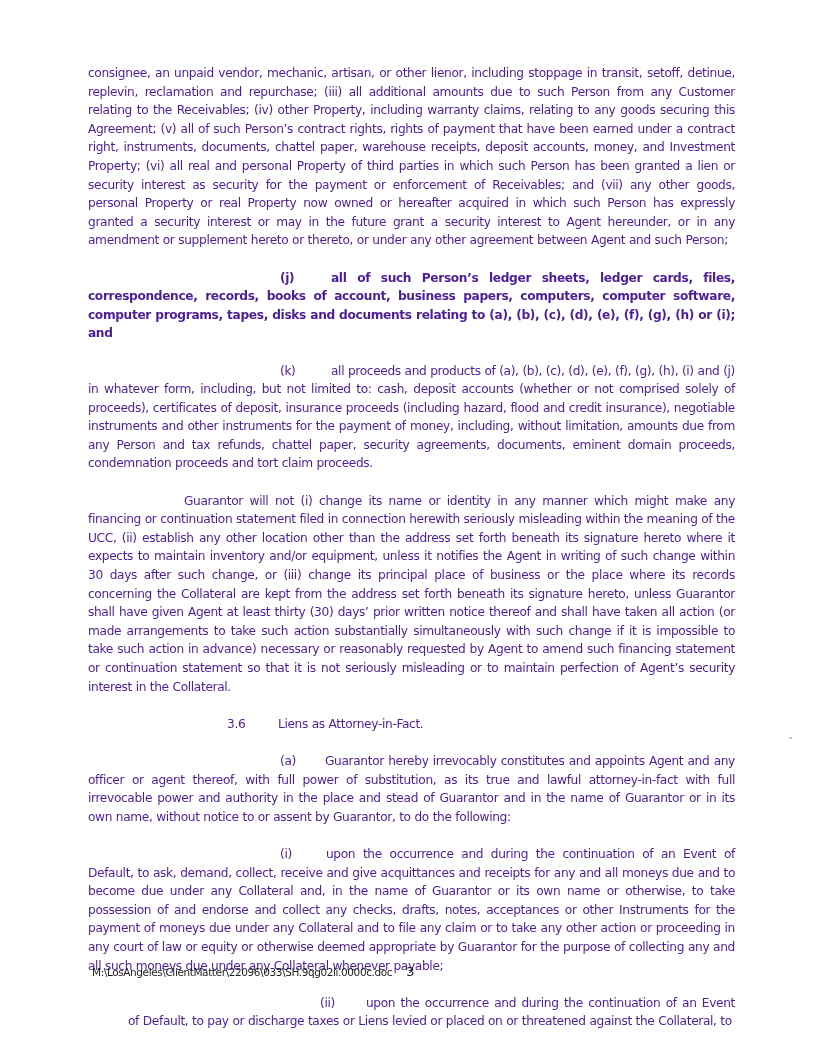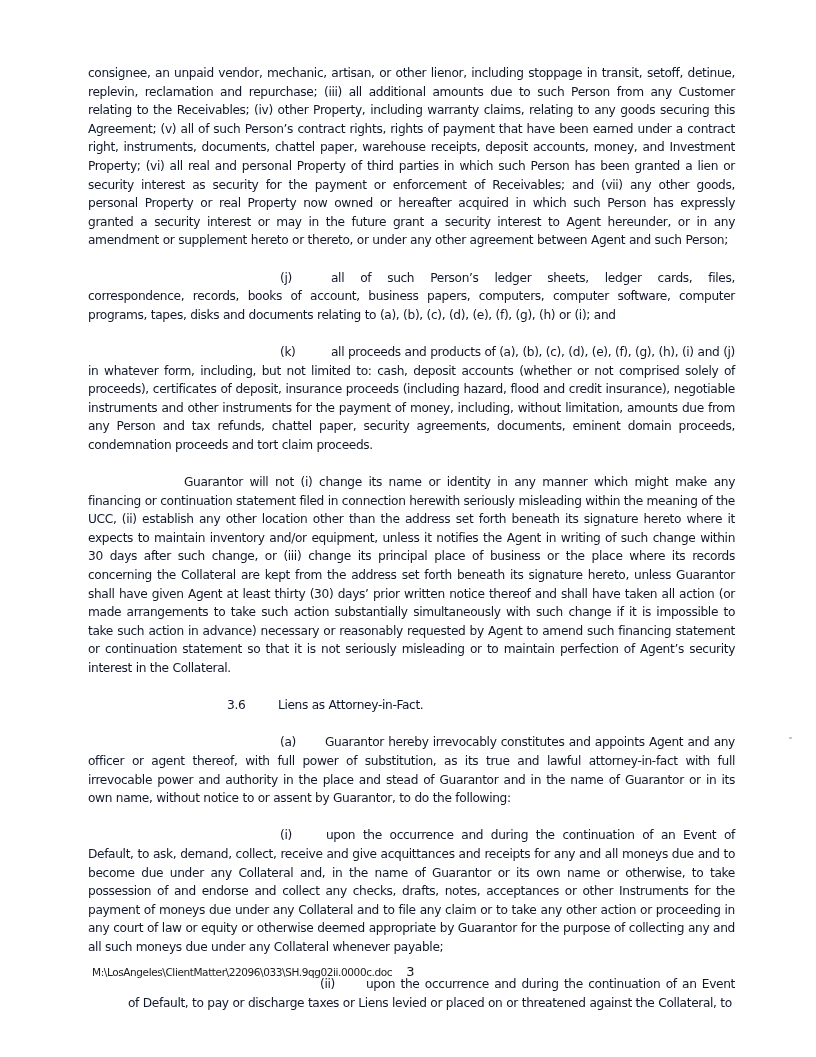--- a/index.html
+++ b/index.html
@@ -14,21 +14,21 @@
     overflow: hidden;
   }
   .page {
     position: absolute;
     left: 88px;
     top: 64px;
     width: 647px;
     font-family: "DejaVu Sans", sans-serif;
     font-size: 12.2px;
     line-height: 18.6px;
-    color: #0f172a;
+    color: #4c1d95;
     letter-spacing: -0.35px;
     word-spacing: 0.2px;
   }
   .para {
     margin: 0 0 18.6px 0;
     text-align: justify;
   }
   .indent-body {
     text-indent: 96px;
   }
@@ -66,21 +66,21 @@
     background: #c8c8c8;
   }
 </style>
 </head>
 <body>
 
 <div class="page">
 
   <p class="para">consignee, an unpaid vendor, mechanic, artisan, or other lienor, including stoppage in transit, setoff, detinue, replevin, reclamation and repurchase; (iii) all additional amounts due to such Person from any Customer relating to the Receivables; (iv) other Property, including warranty claims, relating to any goods securing this Agreement; (v) all of such Person’s contract rights, rights of payment that have been earned under a contract right, instruments, documents, chattel paper, warehouse receipts, deposit accounts, money, and Investment Property; (vi) all real and personal Property of third parties in which such Person has been granted a lien or security interest as security for the payment or enforcement of Receivables; and (vii) any other goods, personal Property or real Property now owned or hereafter acquired in which such Person has expressly granted a security interest or may in the future grant a security interest to Agent hereunder, or in any amendment or supplement hereto or thereto, or under any other agreement between Agent and such Person;</p>
 
-  <p class="para" style="text-indent:192px;">
+  <p class="para" style="text-indent:192px;font-weight:bold;">
     <span class="marker" style="width:51px;text-indent:0;">(j)</span><span>all of such Person’s ledger sheets, ledger cards, files, correspondence, records, books of account, business papers, computers, computer software, computer programs, tapes, disks and documents relating to (a), (b), (c), (d), (e), (f), (g), (h) or (i); and</span>
   </p>
 
   <p class="para" style="text-indent:192px;">
     <span class="marker" style="width:51px;text-indent:0;">(k)</span><span>all proceeds and products of (a), (b), (c), (d), (e), (f), (g), (h), (i) and (j) in whatever form, including, but not limited to: cash, deposit accounts (whether or not comprised solely of proceeds), certificates of deposit, insurance proceeds (including hazard, flood and credit insurance), negotiable instruments and other instruments for the payment of money, including, without limitation, amounts due from any Person and tax refunds, chattel paper, security agreements, documents, eminent domain proceeds, condemnation proceeds and tort claim proceeds.</span>
   </p>
 
   <p class="para indent-body">Guarantor will not (i) change its name or identity in any manner which might make any financing or continuation statement filed in connection herewith seriously misleading within the meaning of the UCC, (ii) establish any other location other than the address set forth beneath its signature hereto where it expects to maintain inventory and/or equipment, unless it notifies the Agent in writing of such change within 30 days after such change, or (iii) change its principal place of business or the place where its records concerning the Collateral are kept from the address set forth beneath its signature hereto, unless Guarantor shall have given Agent at least thirty (30) days’ prior written notice thereof and shall have taken all action (or made arrangements to take such action substantially simultaneously with such change if it is impossible to take such action in advance) necessary or reasonably requested by Agent to amend such financing statement or continuation statement so that it is not seriously misleading or to maintain perfection of Agent’s security interest in the Collateral.</p>
 
   <div class="section-heading">

